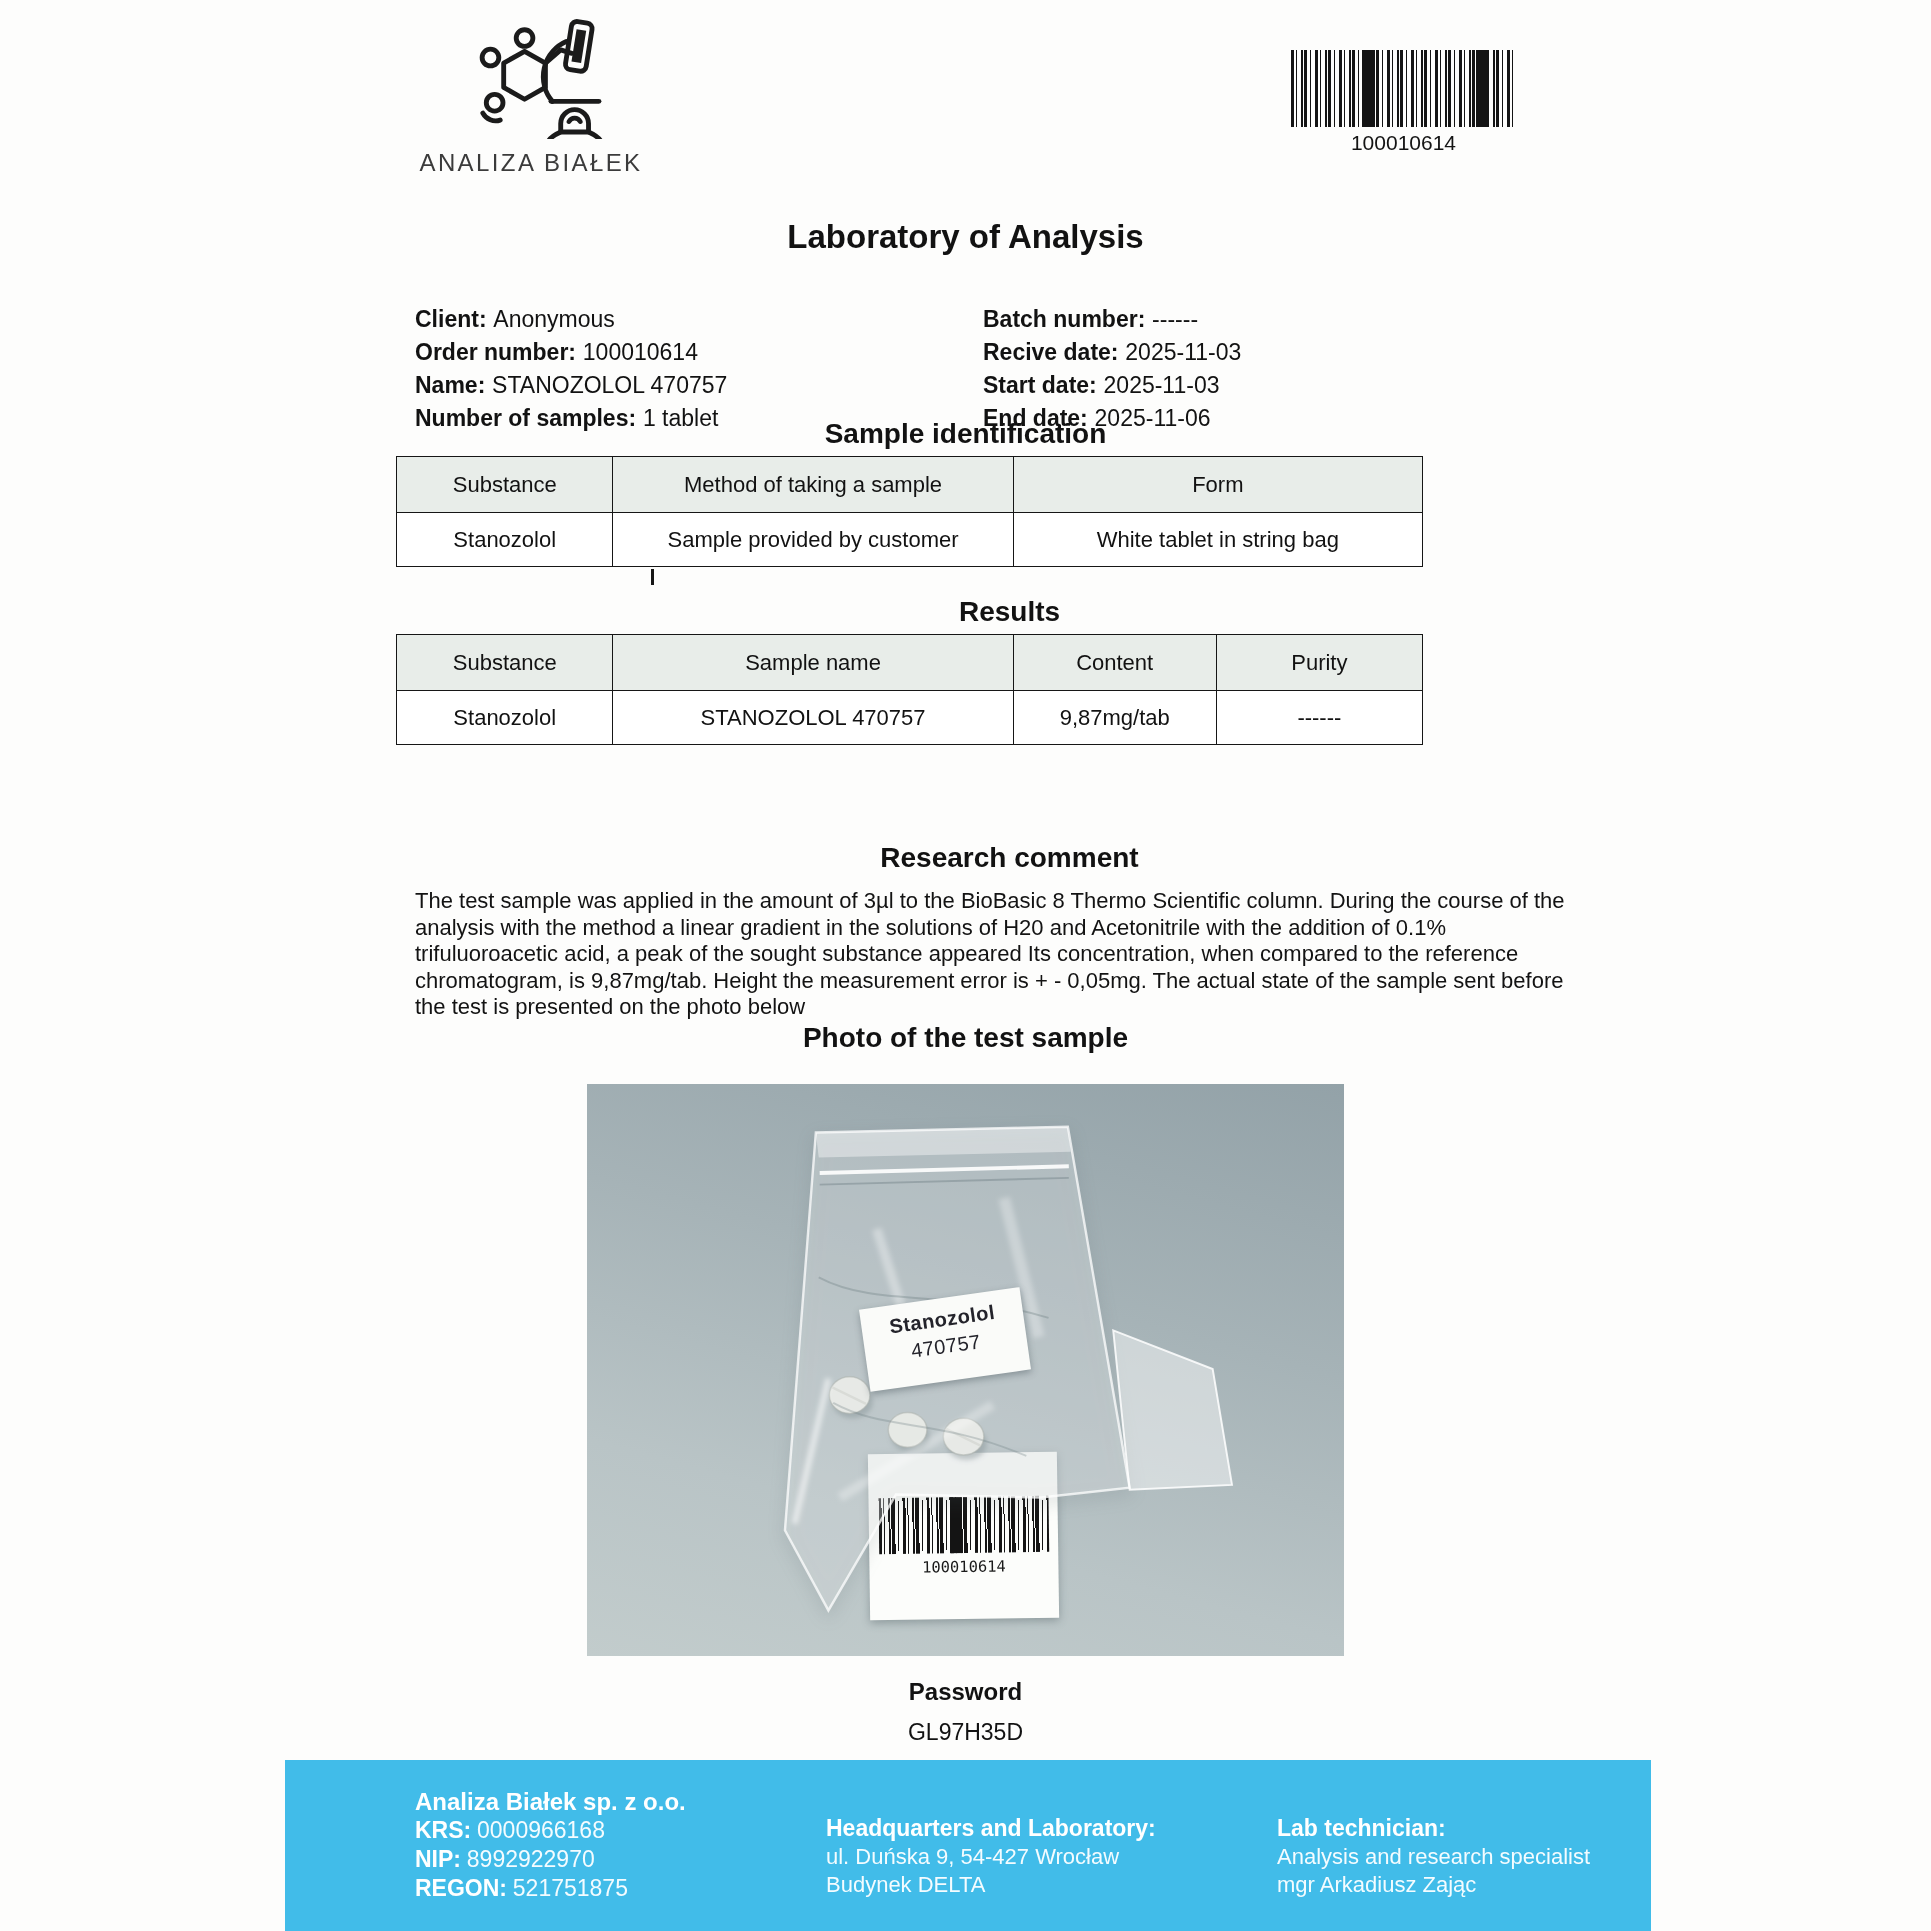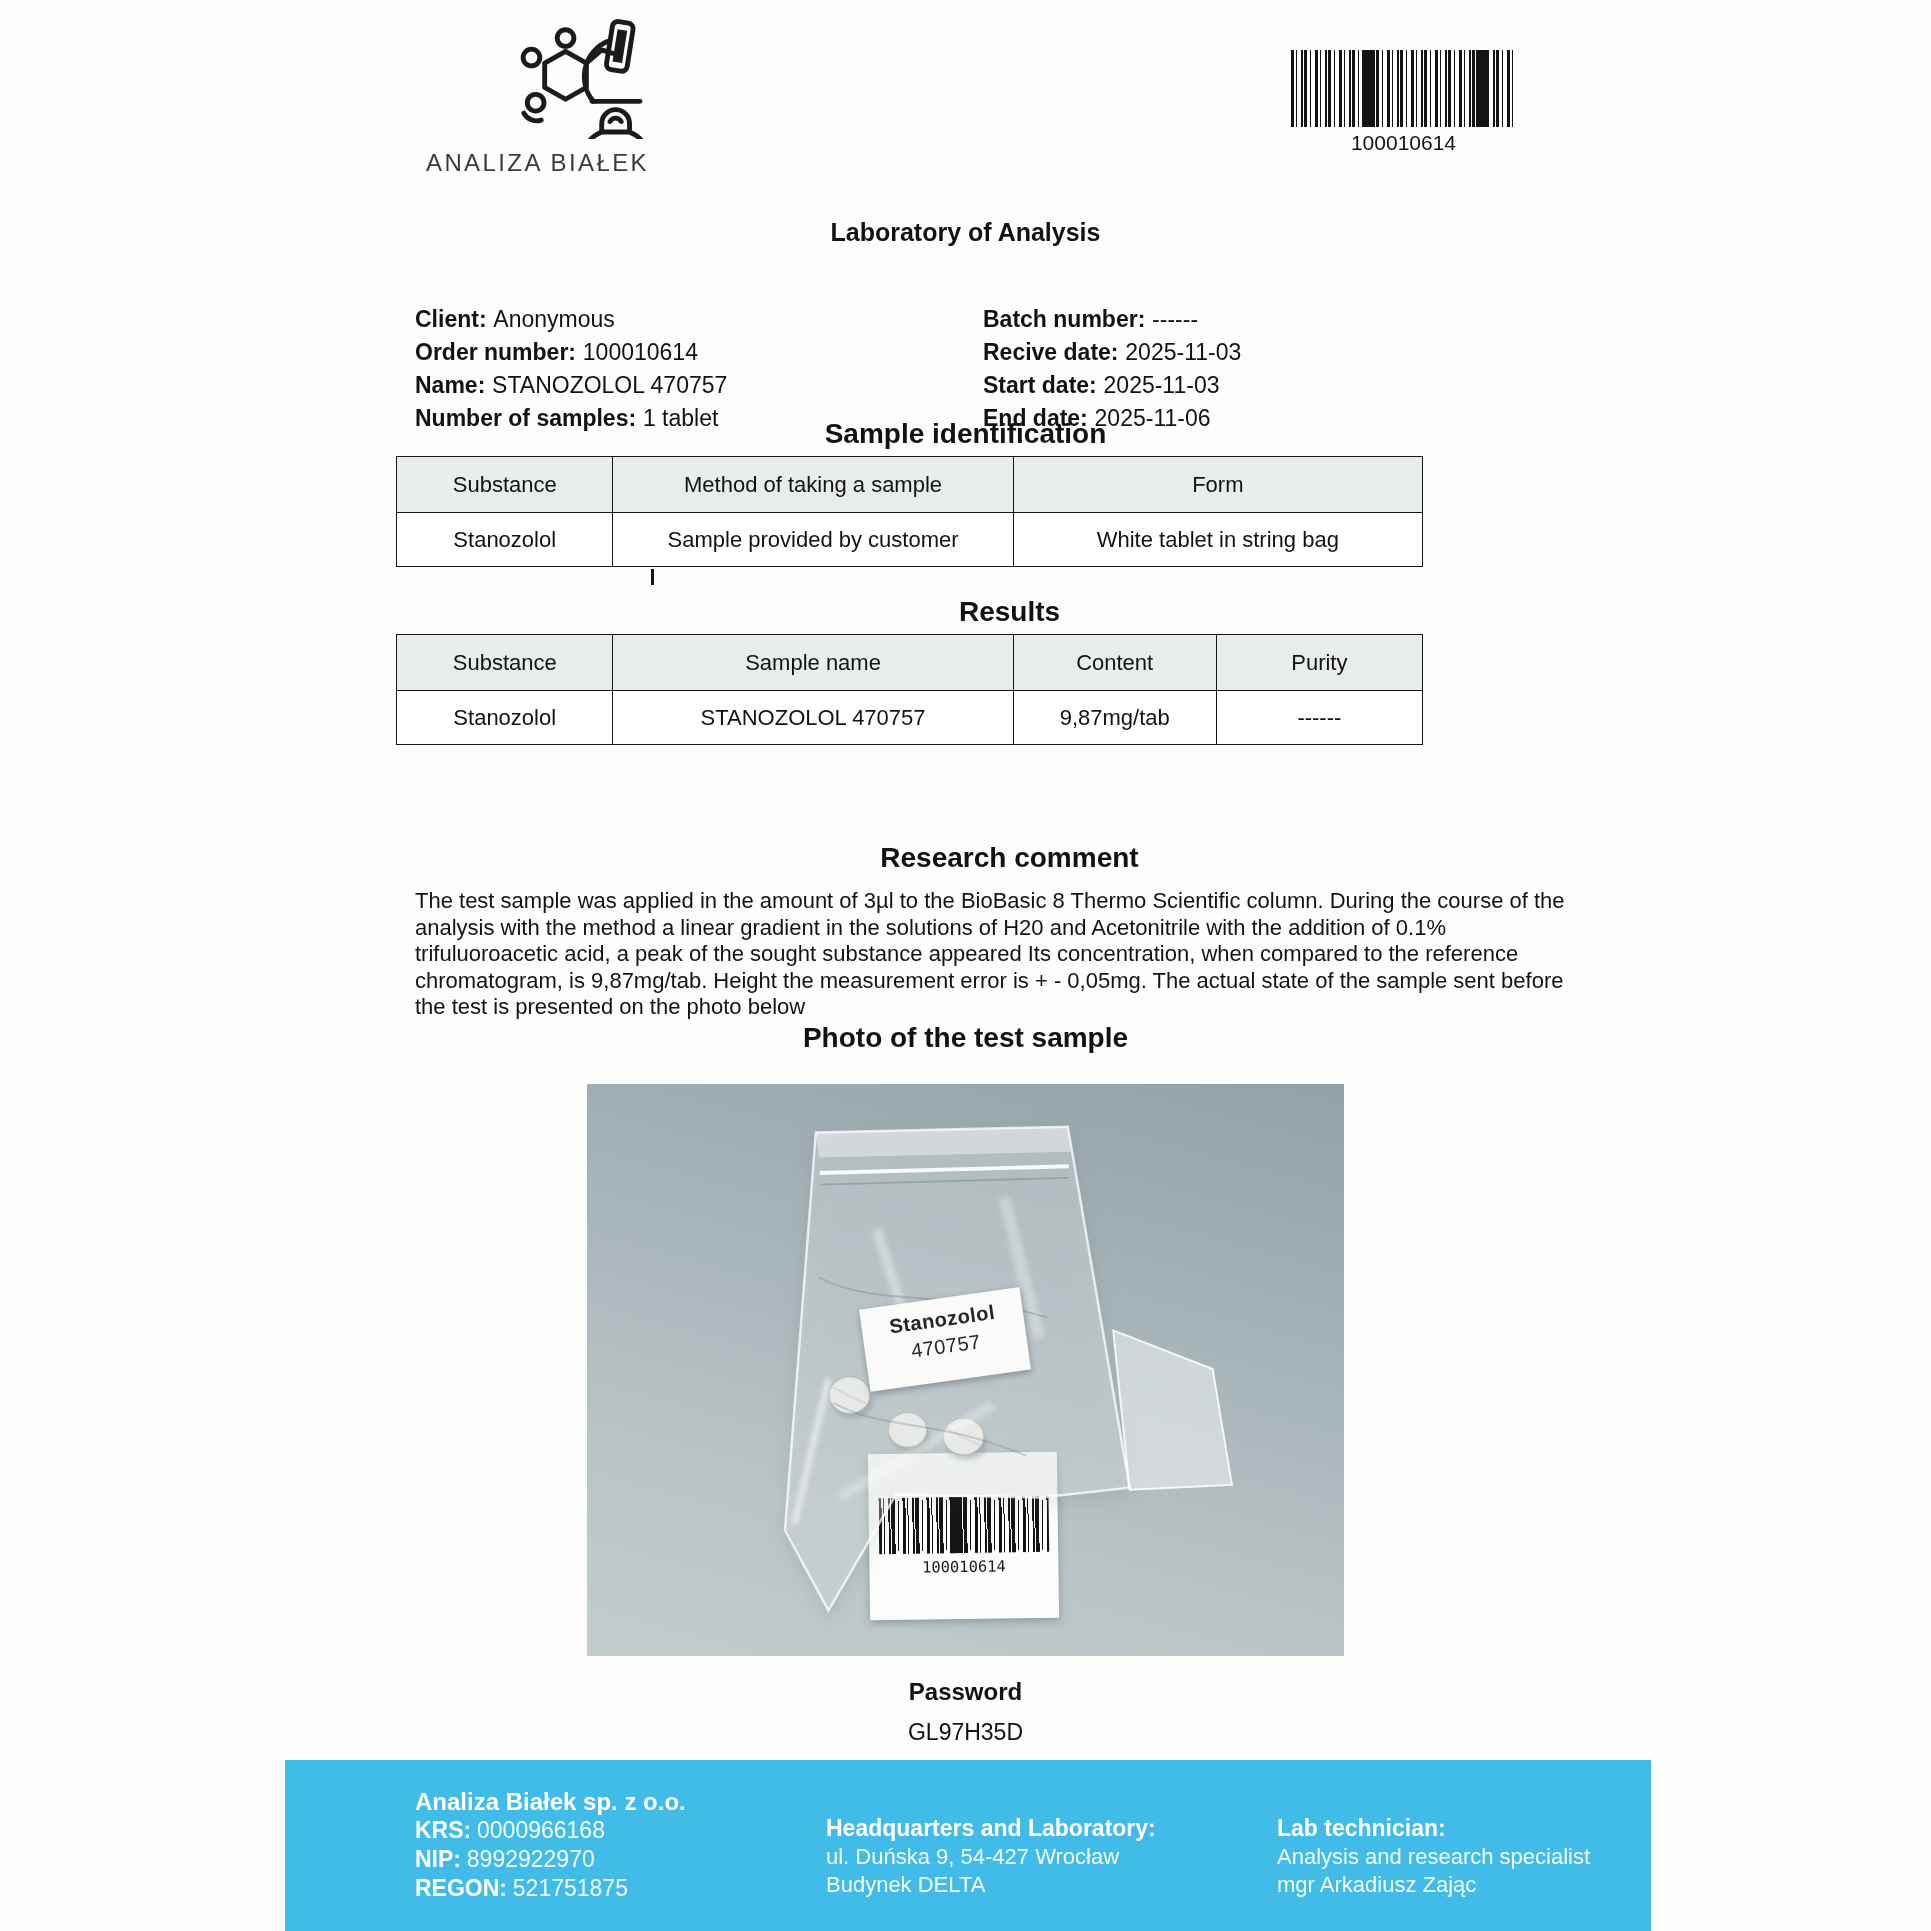--- a/index.html
+++ b/index.html
@@ -1,34 +1,34 @@
 <!DOCTYPE html>
 <html style="--footer-blue: #41bce9; --table-header-bg: #e8ede9; --page-bg: #fdfdfc; --photo-bg-top: #93a2a8; --photo-bg-bottom: #c2cccc;"><head>
 <meta charset="utf-8">
 <style>
   html,body{margin:0;padding:0;background:#e9e9e9;}
   .page{
     position:relative;width:1931px;height:1931px;background:var(--page-bg,#fdfdfc);
     font-family:"Liberation Sans",sans-serif;color:#121212;overflow:hidden;
   }
   
-  .logo-block{position:absolute;left:413px;top:15.4px;width:236px;text-align:right;}
+  .logo-block{position:absolute;left:413px;top:15.4px;width:236px;text-align:center;}
   .logo-block svg{display:inline-block;}
   .brand-name{margin-top:5.8px;font-size:24px;letter-spacing:2.4px;color:#3b3b3b;white-space:nowrap;}
   
   .bars{
     background:
       repeating-linear-gradient(90deg,transparent 0 71px,#141414 71px 83px,transparent 83px 114px),
       repeating-linear-gradient(90deg,#141414 0 2.9px,transparent 2.9px 4.8px,#141414 4.8px 5.8px,transparent 5.8px 9.7px,#141414 9.7px 11.6px,transparent 11.6px 12.6px,#141414 12.6px 16.4px,transparent 16.4px 19.3px,#141414 19.3px 20px,transparent 20px 24px);
   }
   .top-barcode{position:absolute;left:1291px;top:50px;width:225px;}
   .top-barcode .bars{width:225px;height:77px;}
   .top-barcode .bc-num{text-align:center;font-size:21px;margin-top:3.9px;color:#141414;}
   
-  .page-title{position:absolute;left:0;top:218px;width:1931px;text-align:center;font-size:25px;font-weight:bold;}
+  .page-title{position:absolute;left:0;top:218px;width:1931px;text-align:center;font-size:33px;font-weight:bold;}
   .sec-title{position:absolute;left:0;width:1931px;text-align:center;font-size:28px;font-weight:bold;}
   
   .info-col{position:absolute;top:303px;font-size:23px;line-height:33px;}
   .info-col.left{left:415px;}
   .info-col.right{left:983px;}
   .info-line b{font-weight:bold;}
   .info-line span{margin-left:6.8px;}
   
   .doc-table{position:absolute;left:396px;width:1027px;border-collapse:collapse;table-layout:fixed;}
   .doc-table th,.doc-table td{border:1.9px solid #161616;text-align:center;font-size:22px;font-weight:normal;padding:0;}

